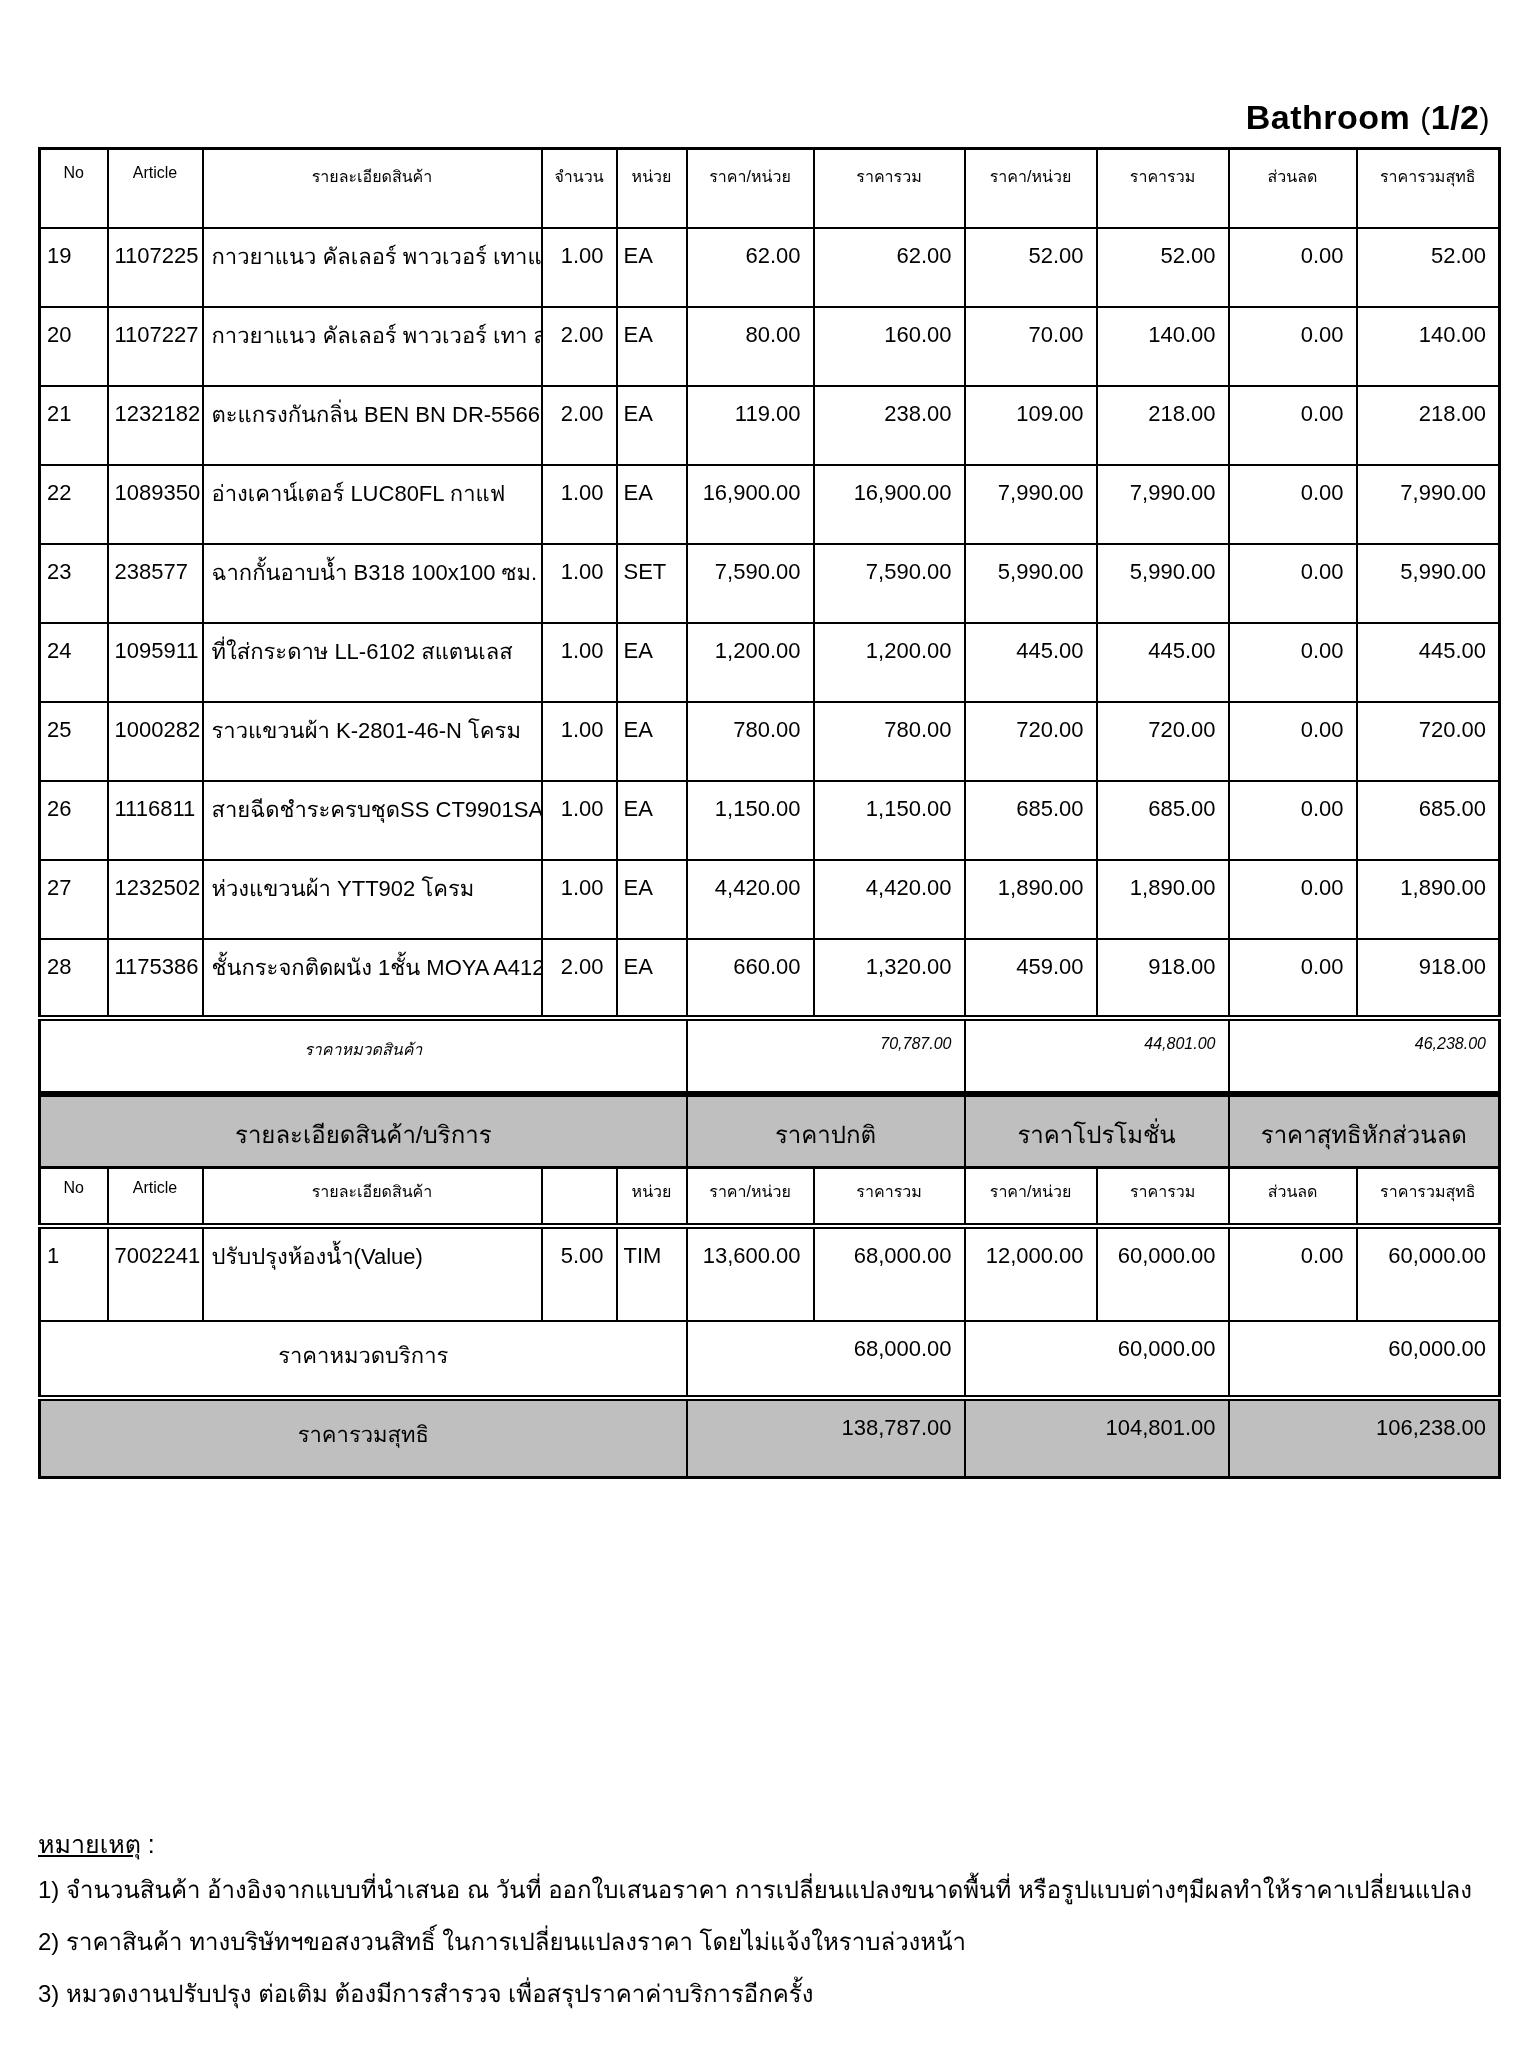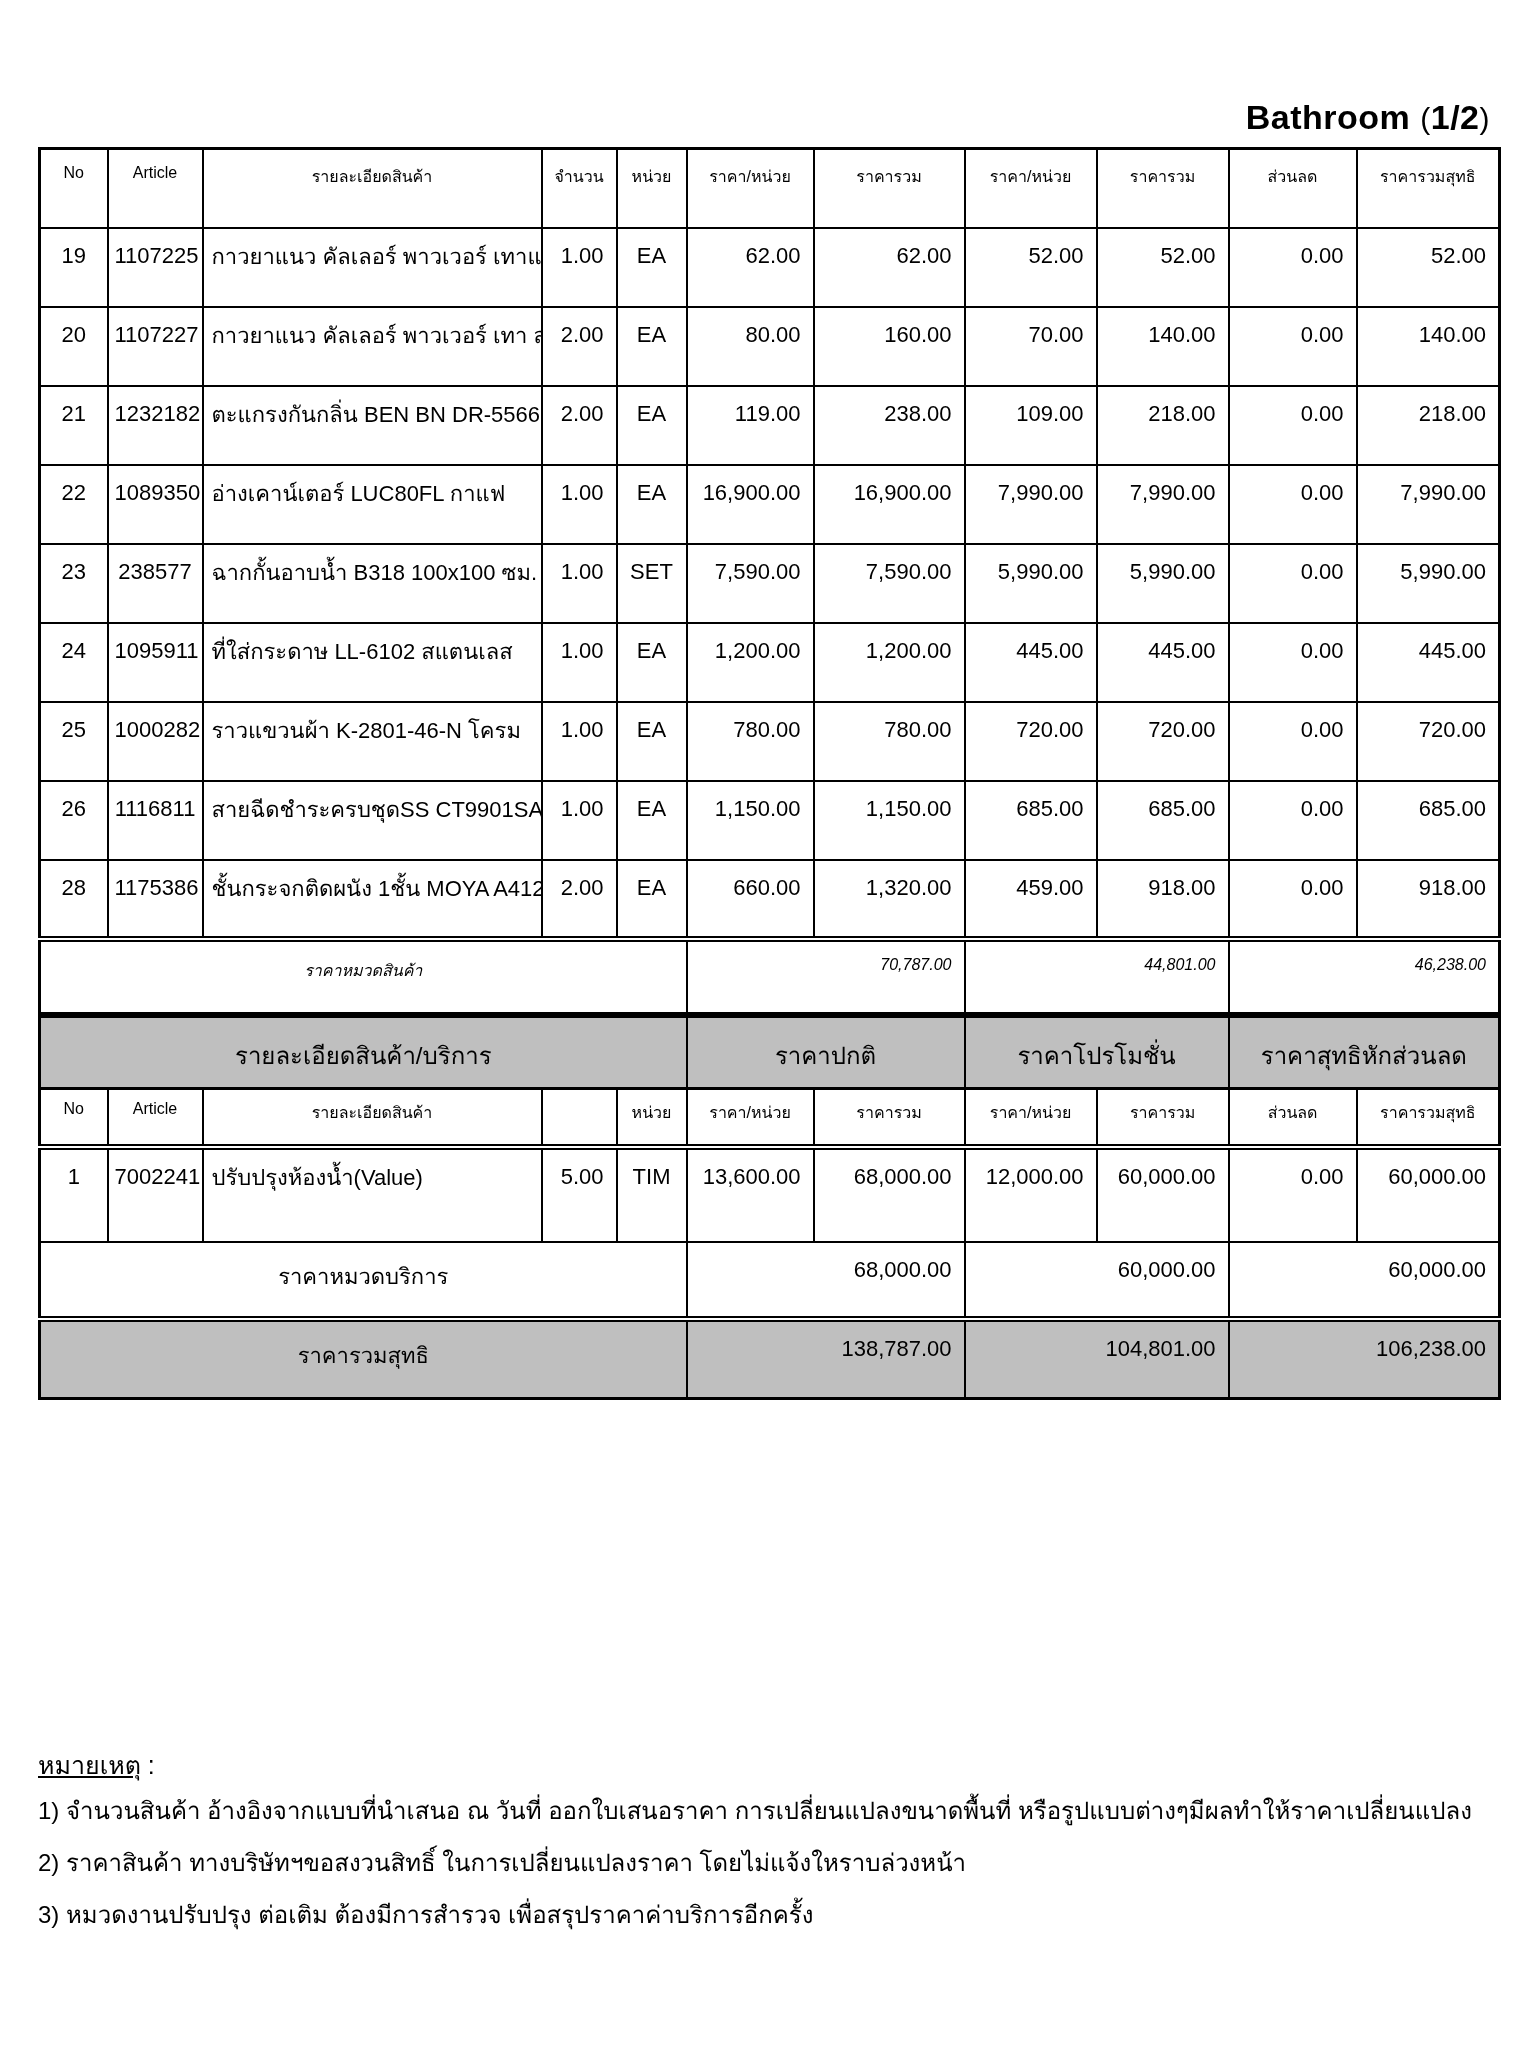--- a/index.html
+++ b/index.html
@@ -31,21 +31,21 @@
     border:2px solid var(--border);
     font-size:22px;
     font-weight:400;
     vertical-align:top;
     padding:10px 6px 0 6px;
     overflow:hidden;
     white-space:nowrap;
   }
   th{font-size:16px;text-align:center;padding-top:14px;}
   td.num{text-align:right;padding-right:12px;padding-top:14px;}
-  td.ctr{text-align:center;padding-top:14px;}
+  td.ctr{padding-top:14px;}
   td.desc{text-align:left;padding-left:8px;font-size:22px;}
   tr.hdr{height:79px;}
   tr.item{height:79px;}
   tr.total{height:75px;}
   tr.total td{border-top:6px double var(--border);font-size:16px;font-style:italic;}
   td.total-label{text-align:center;padding-top:16px;}
   .t2 tr.band{height:72px;}
   .t2 tr.band td{
     background:var(--gray);
     text-align:center;font-size:24px;padding-top:18px;
@@ -208,20 +208,33 @@
         <td class="num">1.00</td>
         <td class="ctr">EA</td>
         <td class="num">1,150.00</td>
         <td class="num">1,150.00</td>
         <td class="num">685.00</td>
         <td class="num">685.00</td>
         <td class="num">0.00</td>
         <td class="num">685.00</td>
       </tr>
       <tr class="item">
+        <td class="ctr">27</td>
+        <td class="ctr">1232502</td>
+        <td class="desc">ห่วงแขวนผ้า YTT902  โครม</td>
+        <td class="num">1.00</td>
+        <td class="ctr">EA</td>
+        <td class="num">4,420.00</td>
+        <td class="num">4,420.00</td>
+        <td class="num">1,890.00</td>
+        <td class="num">1,890.00</td>
+        <td class="num">0.00</td>
+        <td class="num">1,890.00</td>
+      </tr>
+      <tr class="item">
         <td class="ctr">28</td>
         <td class="ctr">1175386</td>
         <td class="desc">ชั้นกระจกติดผนัง 1ชั้น MOYA A4126A</td>
         <td class="num">2.00</td>
         <td class="ctr">EA</td>
         <td class="num">660.00</td>
         <td class="num">1,320.00</td>
         <td class="num">459.00</td>
         <td class="num">918.00</td>
         <td class="num">0.00</td>

